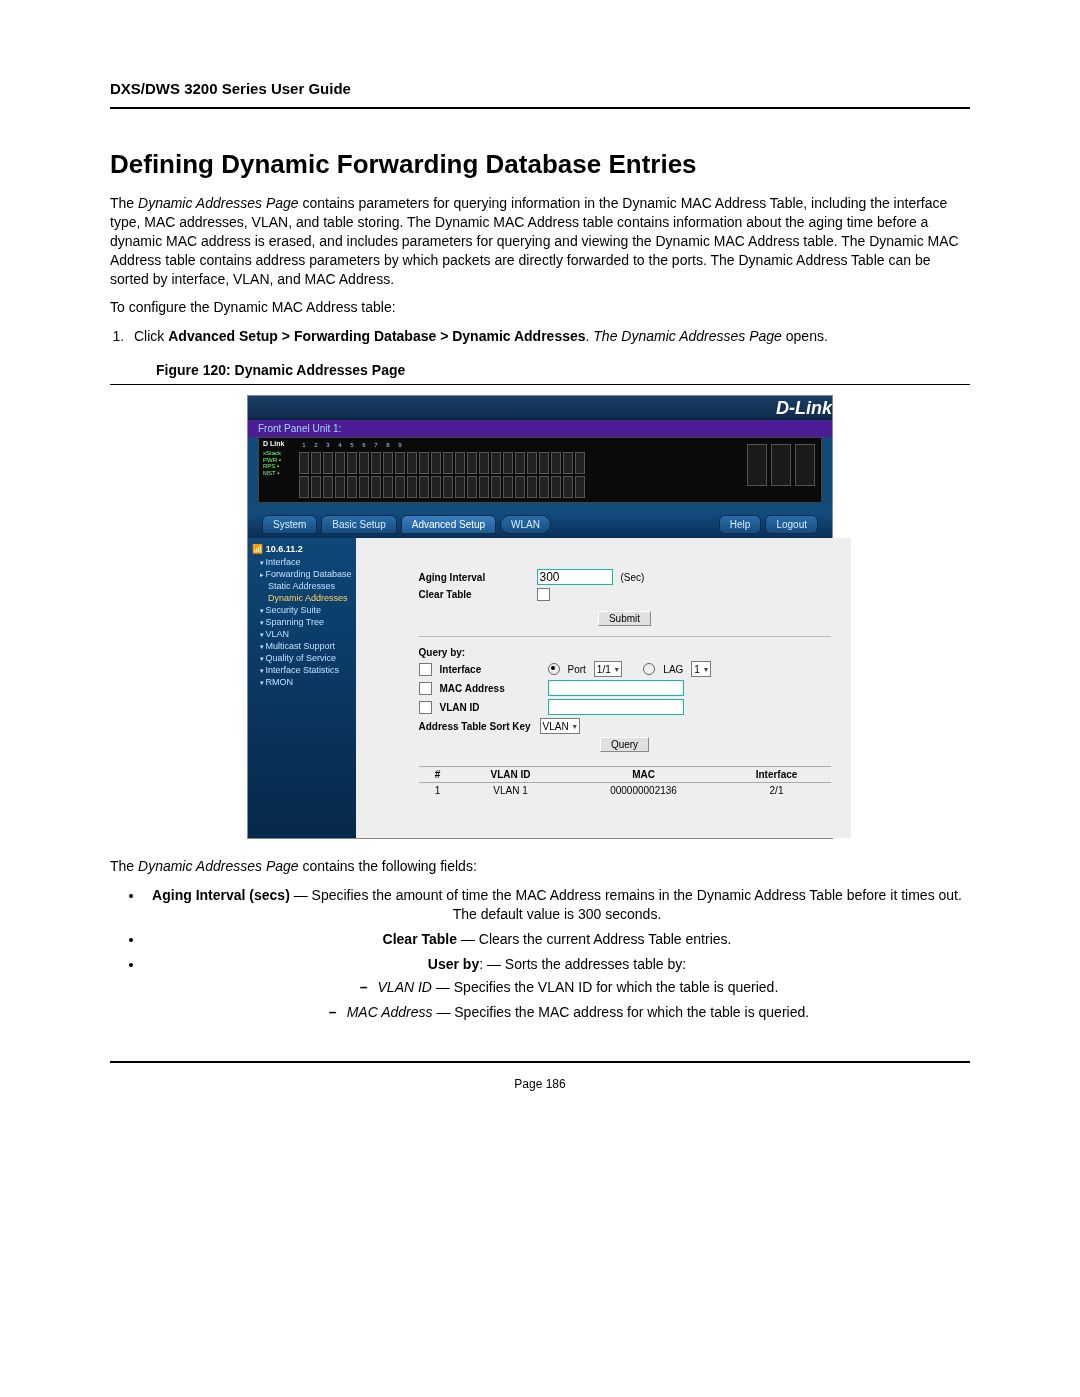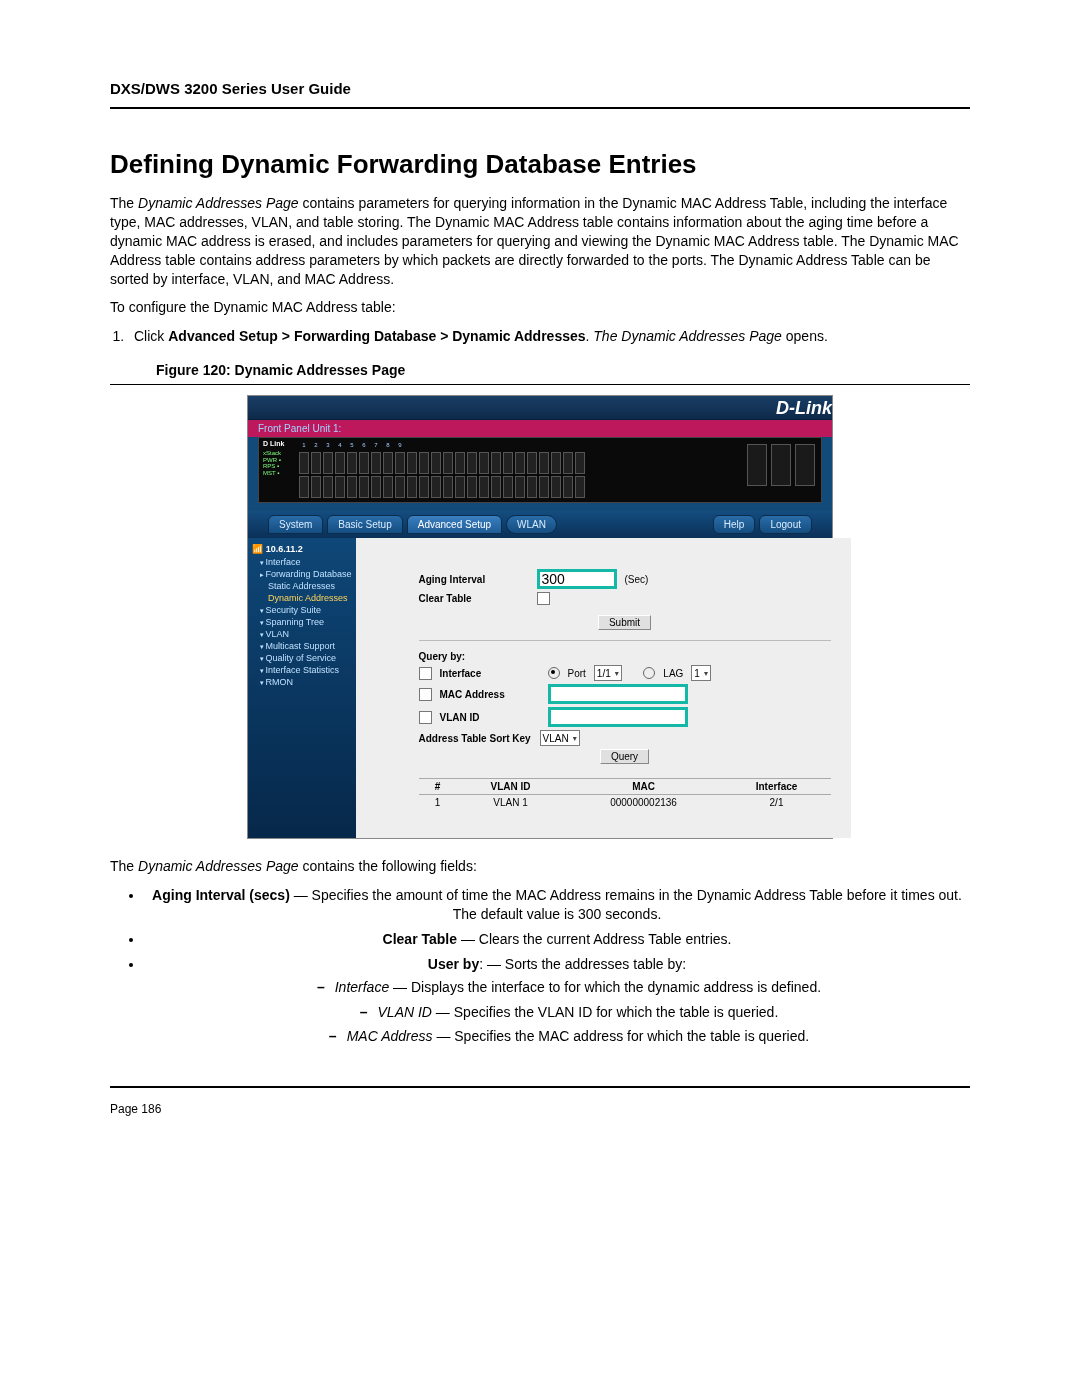--- a/index.html
+++ b/index.html
@@ -45,21 +45,21 @@
     background: linear-gradient(#1a3e66, #0e2a4a);
     color: #fff;
     text-align: right;
     font-size: 18px;
     font-weight: bold;
     font-style: italic;
     padding: 2px 0 0 0;
     border-bottom: 1px solid #06203c;
   }
   .fp-label {
-    background: #be185d;
+    background: #4c1d95;
     color: #9ed3ff;
     font-size: 10px;
     padding: 3px 10px;
   }
   .front-panel-box {
     background: #124a7a;
     padding: 0 10px 8px 10px;
   }
   .device {
     background: #0a0a0a;
@@ -78,21 +78,21 @@
     position: absolute; left: 4px; top: 12px; font-size: 6px; color: #7cff7c; line-height: 1.1;
   }
   .portcol { width: 10px; display:flex; flex-direction:column; gap:2px; }
   .portcol .num { color:#a8c8ff; font-size:6px; text-align:center; height:8px; }
   .portcol .jack { flex:1; background:#222; border:1px solid #555; }
   .device .right-mods { position:absolute; right:6px; top:6px; display:flex; gap:4px; }
   .mod { width:18px; height:40px; background:#1a1a1a; border:1px solid #555; }
   .tab-bar {
     display:flex; align-items:center;
     background: linear-gradient(#144d80, #0a3057);
-    padding: 4px 20px;
+    padding: 4px 14px;
     gap: 4px;
   }
   .tab, .rtab {
     background: linear-gradient(#2a6ca8,#144d80);
     color:#d8ecff;
     border:1px solid #0a2c4d;
     border-radius: 6px 6px 0 0;
     padding: 3px 10px;
     font-size: 10px;
   }
@@ -116,21 +116,21 @@
   .sidebar .closed::before { content:"▾ "; font-size:7px; }
   .content {
     flex:1;
     background:#eee;
     padding: 28px 20px 10px 63px;
     font-size: 10px;
     color:#000;
   }
   .form-row { display:flex; align-items:center; gap:8px; margin:3px 0; }
   .form-row .lbl { width: 110px; font-weight:bold; font-size:10px; }
-  .tinput { border:3px solid #14b8a6; height:14px; font-size:14px; padding:0 2px; background:#fff; width:70px; }
+  .tinput { border:1px solid #14b8a6; height:14px; font-size:12px; padding:0 2px; background:#fff; width:70px; }
   .tinput.wide { width:130px; }
   .cbox { width:11px; height:11px; border:1px solid #777; background:#fff; display:inline-block; }
   .btn {
     background:#e0e0e0; border:1px solid #888; border-top-color:#fff; border-left-color:#fff;
     font-size:10px; padding:1px 10px;
   }
   .sep { border-top:1px solid #bbb; margin:10px 0; }
   .section-lbl { font-weight:bold; font-size:10px; margin:6px 0 2px 0; }
   .radio { width:10px; height:10px; border:1px solid #666; border-radius:50%; display:inline-block; vertical-align:middle; position:relative; }
   .radio.sel::after { content:""; position:absolute; left:2px; top:2px; width:4px; height:4px; background:#000; border-radius:50%; }
@@ -144,21 +144,21 @@
   .c1{width:30px;text-align:center;} .c2{width:100px;text-align:center;}
   .c3{width:150px;text-align:center;} .c4{width:100px;text-align:center;}
   .results-row { display:flex; font-size:10px; }
 
   
   ul.bullets { list-style: disc; margin: 4px 0 10px 34px; padding:0; }
   ul.bullets > li { margin-bottom:6px; line-height:1.35;text-align:center; }
   ul.dashes { list-style: none; margin: 4px 0 0 24px; padding:0; }
   ul.dashes > li { margin-bottom:6px; }
   ul.dashes > li::before { content: "–"; font-weight:bold; margin-right:10px; }
-  .page-footer { text-align:left; font-size:12px; }
+  .page-footer { text-align:center; font-size:12px; }
 </style>
 </head>
 <body>
 
 <div class="doc-header">DXS/DWS 3200 Series User Guide</div>
 <hr class="rule">
 
 <h1 class="section-title">Defining Dynamic Forwarding Database Entries</h1>
 
 <p class="intro">
@@ -406,21 +406,20 @@
 <ul class="bullets">
   <li>
     <span class="bold">Aging Interval (secs)</span><span> — Specifies the amount of time the MAC Address remains in the Dynamic Address Table before it times out. The default value is 300 seconds.</span>
   </li>
   <li>
     <span class="bold">Clear Table</span><span> — Clears the current Address Table entries.</span>
   </li>
   <li>
     <span class="bold">User by</span><span>: — Sorts the addresses table by:</span>
     <ul class="dashes">
-      <li><span class="italic">Interface</span><span> — Displays the interface to for which the dynamic address is defined.</span></li>
       <li><span class="italic">VLAN ID</span><span> — Specifies the VLAN ID for which the table is queried.</span></li>
       <li><span class="italic">MAC Address</span><span> — Specifies the MAC address for which the table is queried.</span></li>
     </ul>
   </li>
 </ul>
 
 <hr class="footer-rule">
 <div class="page-footer">Page 186</div>
 
 </body></html>

